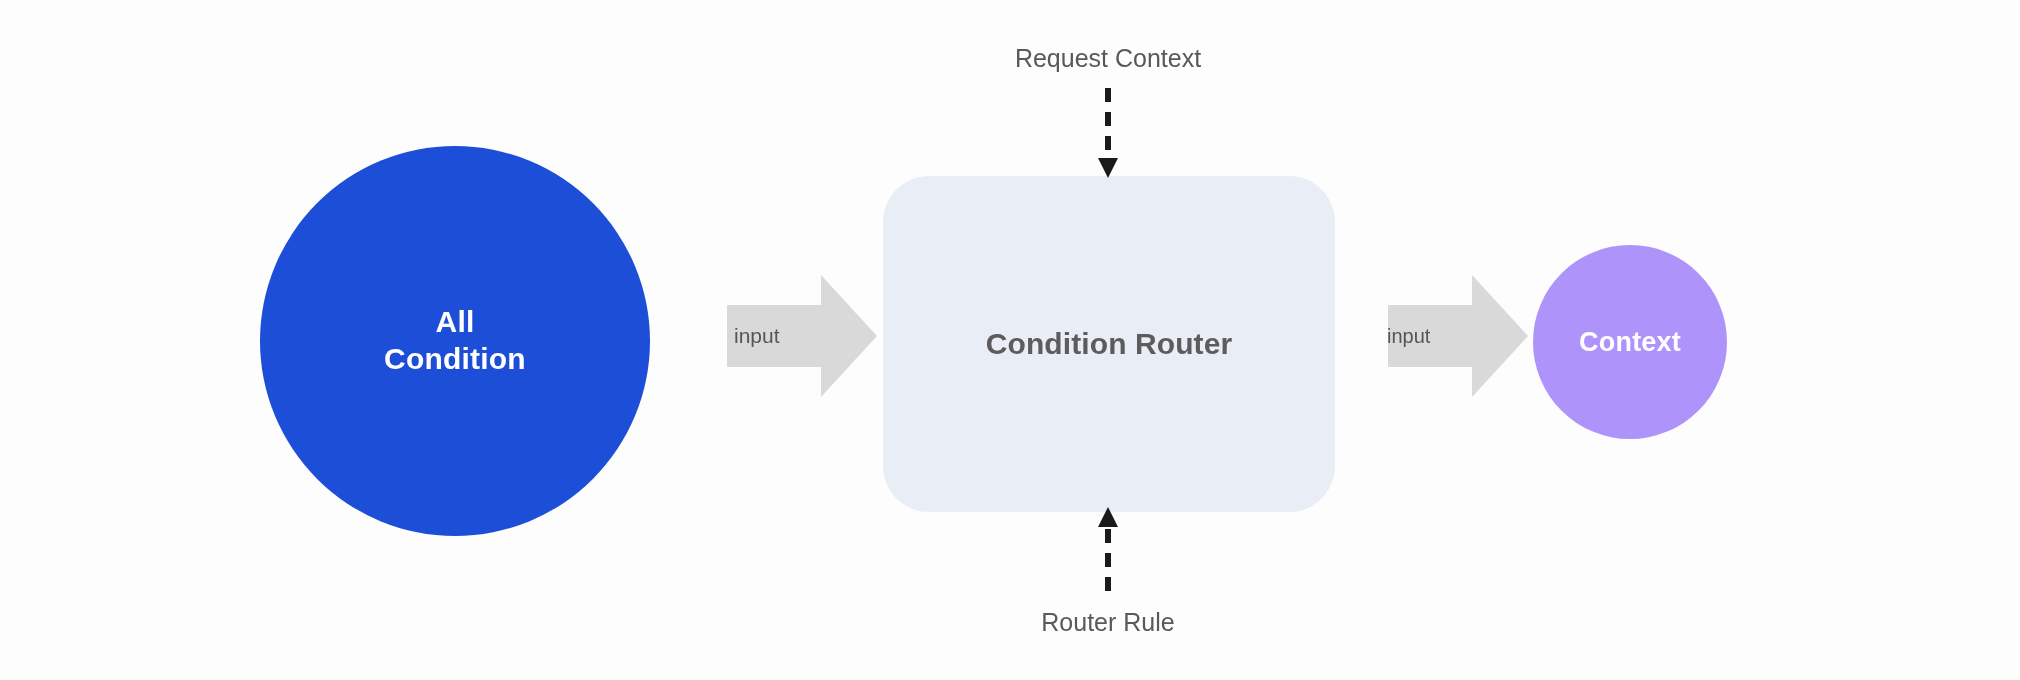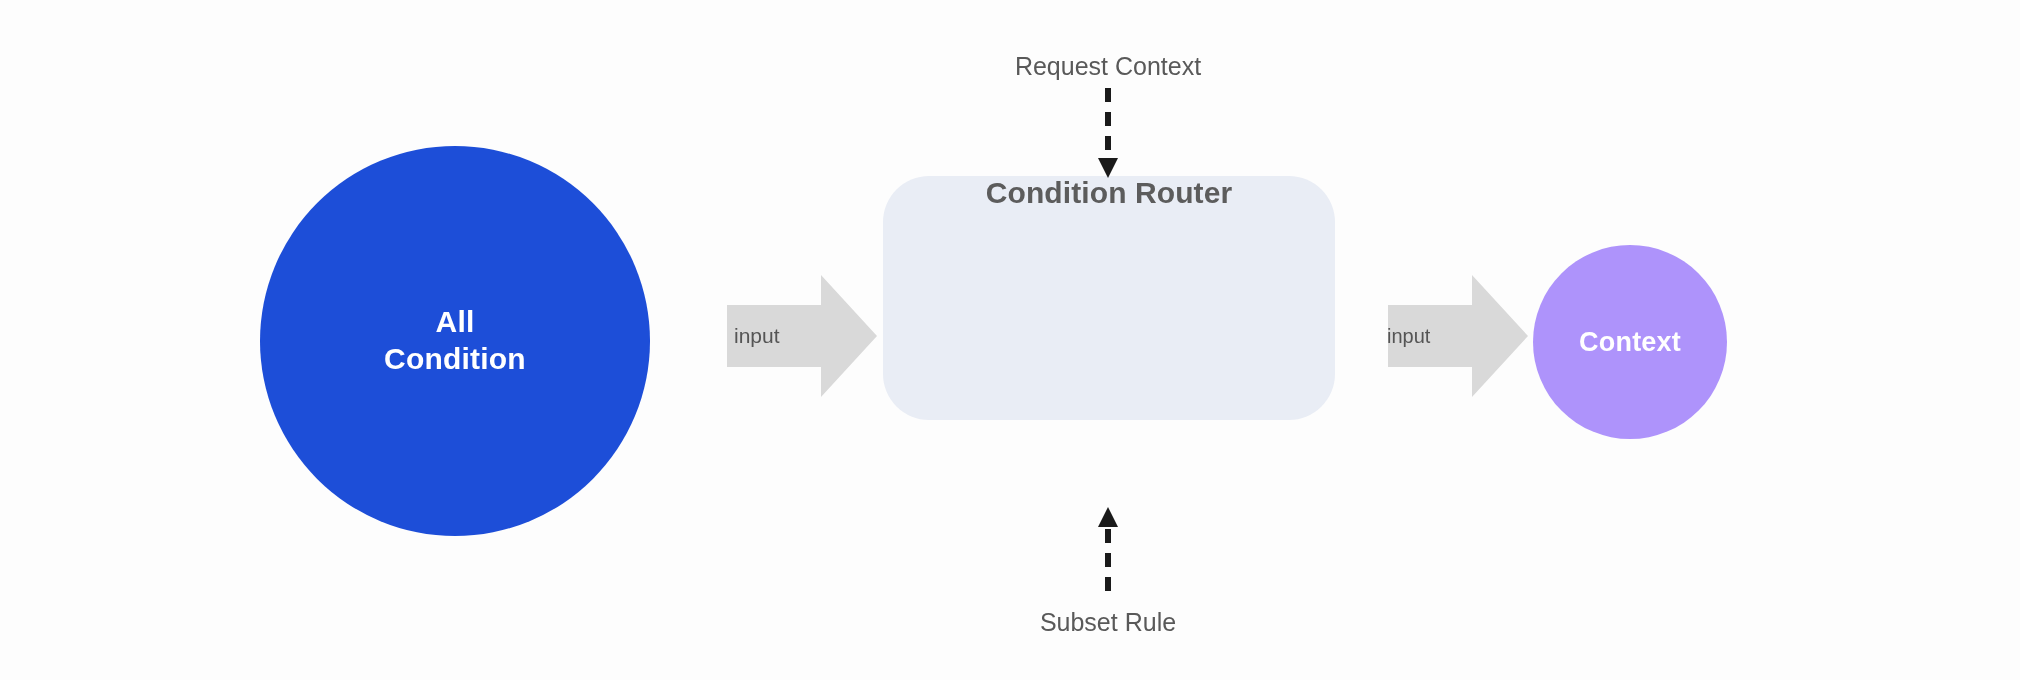--- a/index.html
+++ b/index.html
@@ -49,24 +49,25 @@
     background: #ae93fb;
     font-size: 27px;
   }
 
   
   #condition-router-box {
     position: absolute;
     left: 883px;
     top: 176px;
     width: 452px;
-    height: 244px;
+    height: 336px;
     background: #e9edf5;
     border-radius: 46px;
     display: flex;
+    align-items: center;
     justify-content: center;
   }
   #condition-router-box .box-label {
     font-size: 30px;
     font-weight: bold;
     color: #5c5c5c;
     letter-spacing: 0.1px;
   }
 
   
@@ -133,21 +134,21 @@
   .side-label {
     position: absolute;
     width: 420px;
     text-align: center;
     color: #595959;
     font-size: 25px;
     white-space: nowrap;
   }
   #request-context-label {
     left: 898px;
-    top: 52px;
+    top: 44px;
   }
   #router-rule-label {
     left: 898px;
     top: 608px;
   }
 </style>
 </head>
 <body>
 
 <div id="canvas">
@@ -179,21 +180,21 @@
 
   <div id="request-context-label" class="side-label">Request Context</div>
 
   <div id="router-rule-connector" class="dashed-connector">
     <svg width="36" height="92" viewBox="0 0 36 92">
       <path d="M8 22 L28 22 L18 2 Z" fill="#1a1a1a"></path>
       <line x1="18" y1="24" x2="18" y2="92" stroke="#1a1a1a" stroke-width="6" stroke-dasharray="14 10"></line>
     </svg>
   </div>
 
-  <div id="router-rule-label" class="side-label">Subset Rule</div>
+  <div id="router-rule-label" class="side-label">Router Rule</div>
 
   <div id="output-arrow" class="block-arrow">
     <svg width="142" height="128" viewBox="0 0 142 128">
       <path d="M0 33 L84 33 L84 3 L140 64 L84 125 L84 95 L0 95 Z" fill="#d9d9d9"></path>
     </svg>
     <span class="arrow-label">input</span>
   </div>
 
   <div id="subset-circle" class="circle">
     <span>Context</span>

